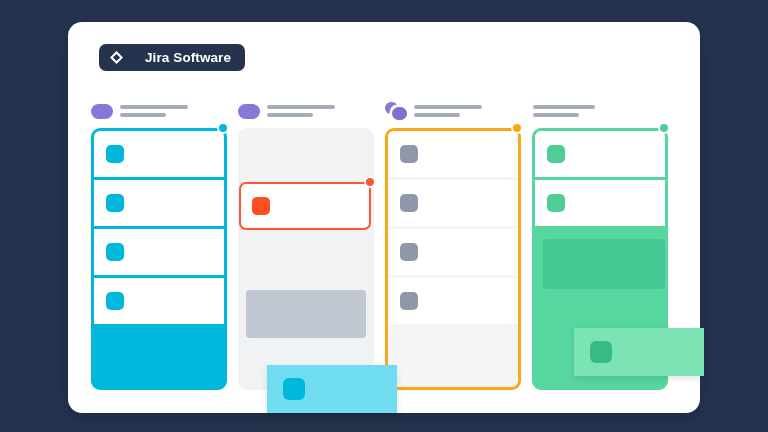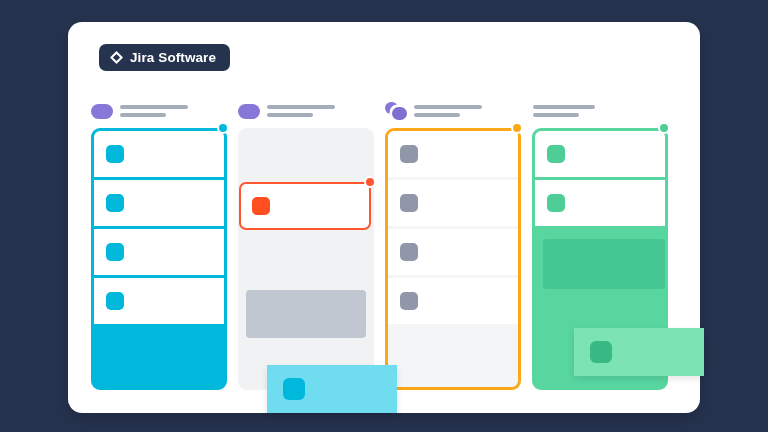--- a/index.html
+++ b/index.html
@@ -25,21 +25,21 @@
   
   .logo-badge {
     position: absolute;
     left: 31px; top: 22px;
     height: 27px;
     padding: 0 14px 0 11px;
     background: #26334f;
     border-radius: 7px;
     display: flex;
     align-items: center;
-    gap: 7px;
+    gap: 22px;
   }
   .logo-diamond {
     width: 13px; height: 13px;
     display: block;
     flex: 0 0 auto;
   }
   .logo-text {
     color: #ffffff;
     font-size: 13.5px;
     font-weight: 700;

